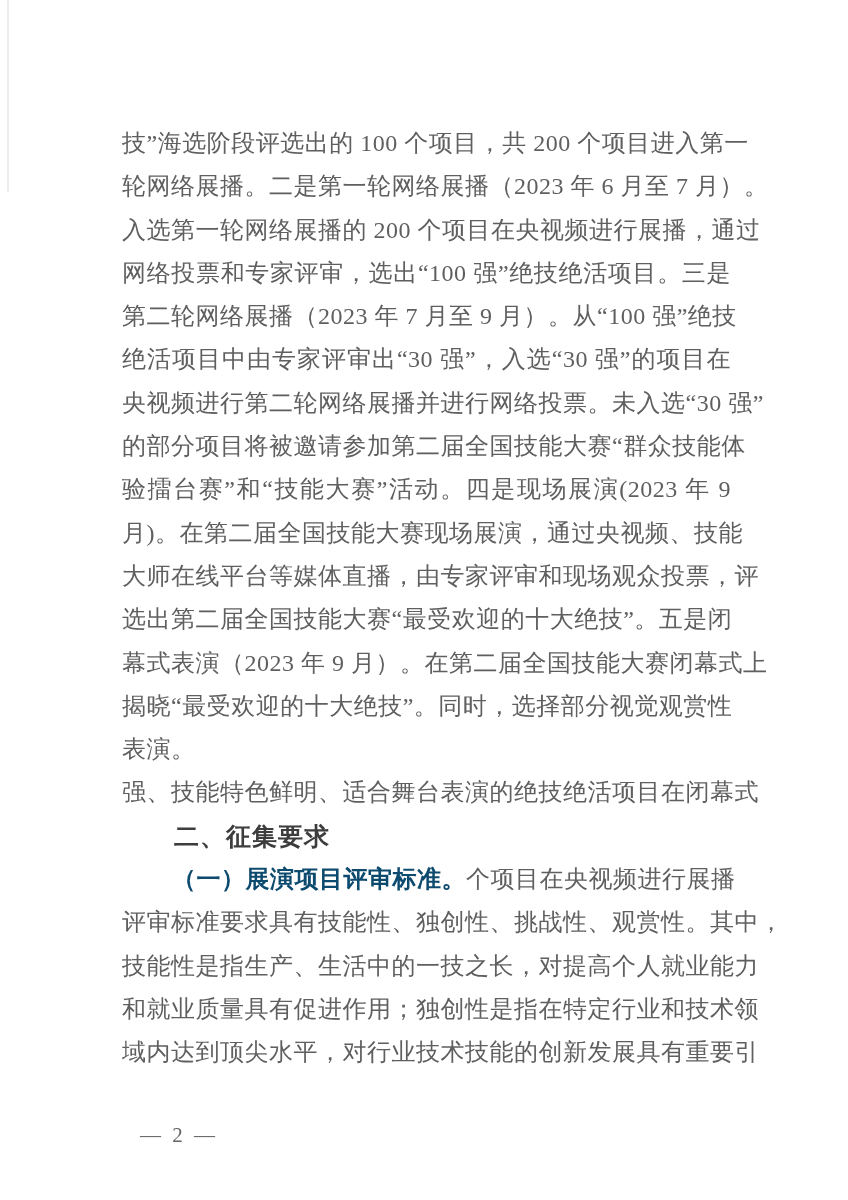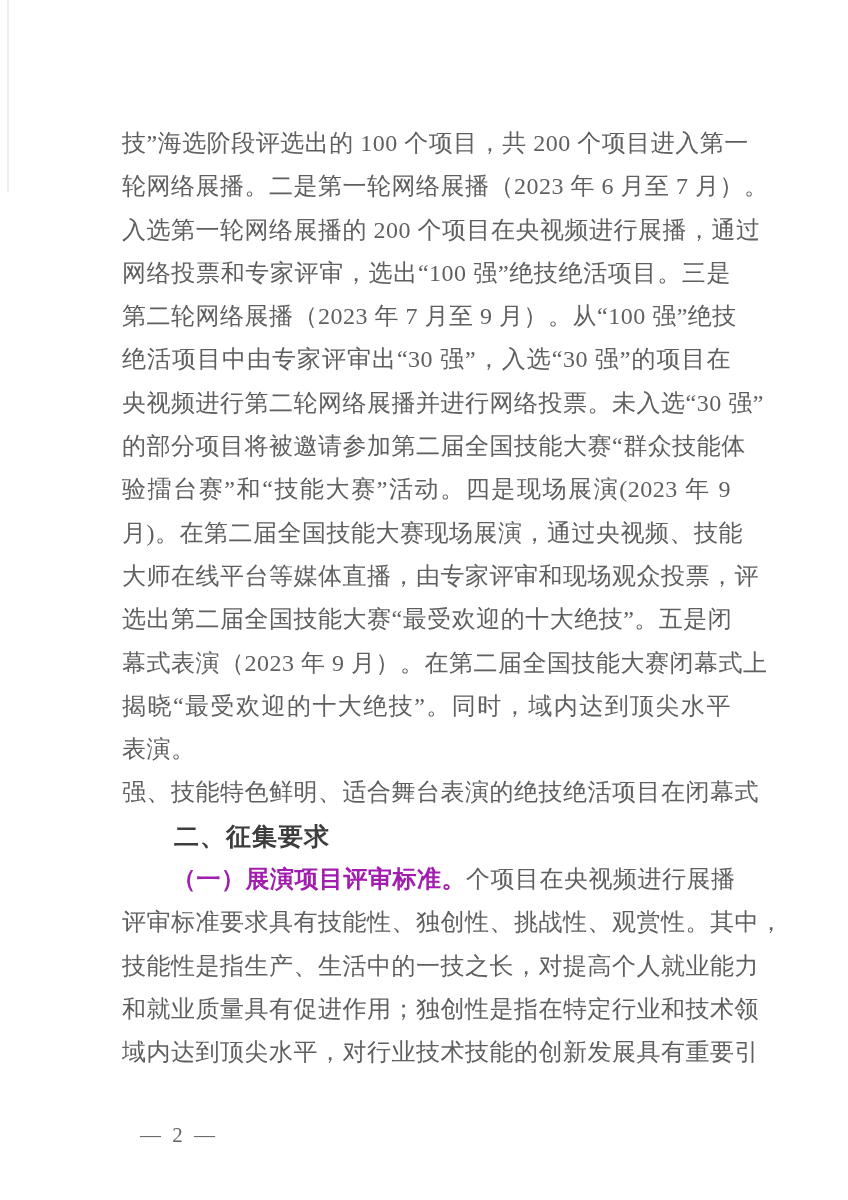--- a/index.html
+++ b/index.html
@@ -54,21 +54,21 @@
     color: #3d3d3d;
     padding-left: 52px;
     white-space: nowrap;
     letter-spacing: 1px;
   }
   .indent2 {
     padding-left: 50px;
   }
   .lead-bold {
     font-weight: bold;
-    color: #a21caf;
+    color: #0c4a6e;
   }
   .footer {
     position: absolute;
     left: 140px;
     top: 1120px;
     height: 30px;
     line-height: 30px;
     font-size: 21px;
     color: #636363;
     letter-spacing: 3px;
@@ -87,21 +87,21 @@
     <div class="line">网络投票和专家评审，选出“100 强”绝技绝活项目。三是</div>
     <div class="line">第二轮网络展播（2023 年 7 月至 9 月）。从“100 强”绝技</div>
     <div class="line">绝活项目中由专家评审出“30 强”，入选“30 强”的项目在</div>
     <div class="line">央视频进行第二轮网络展播并进行网络投票。未入选“30 强”</div>
     <div class="line">的部分项目将被邀请参加第二届全国技能大赛“群众技能体</div>
     <div class="line">验擂台赛”和“技能大赛”活动。四是现场展演(2023 年 9</div>
     <div class="line">月)。在第二届全国技能大赛现场展演，通过央视频、技能</div>
     <div class="line">大师在线平台等媒体直播，由专家评审和现场观众投票，评</div>
     <div class="line">选出第二届全国技能大赛“最受欢迎的十大绝技”。五是闭</div>
     <div class="line">幕式表演（2023 年 9 月）。在第二届全国技能大赛闭幕式上</div>
-    <div class="line">揭晓“最受欢迎的十大绝技”。同时，域内达到顶尖水平</div>
+    <div class="line">揭晓“最受欢迎的十大绝技”。同时，选择部分视觉观赏性</div>
     <div class="line short">表演。</div>
     <div class="line">强、技能特色鲜明、适合舞台表演的绝技绝活项目在闭幕式</div>
 
     <div class="heading">二、征集要求</div>
 
     <div class="line indent2">
       <span class="lead-bold">（一）展演项目评审标准。</span><span>个项目在央视频进行展播</span>
     </div>
     <div class="line">评审标准要求具有技能性、独创性、挑战性、观赏性。其中，</div>
     <div class="line">技能性是指生产、生活中的一技之长，对提高个人就业能力</div>

